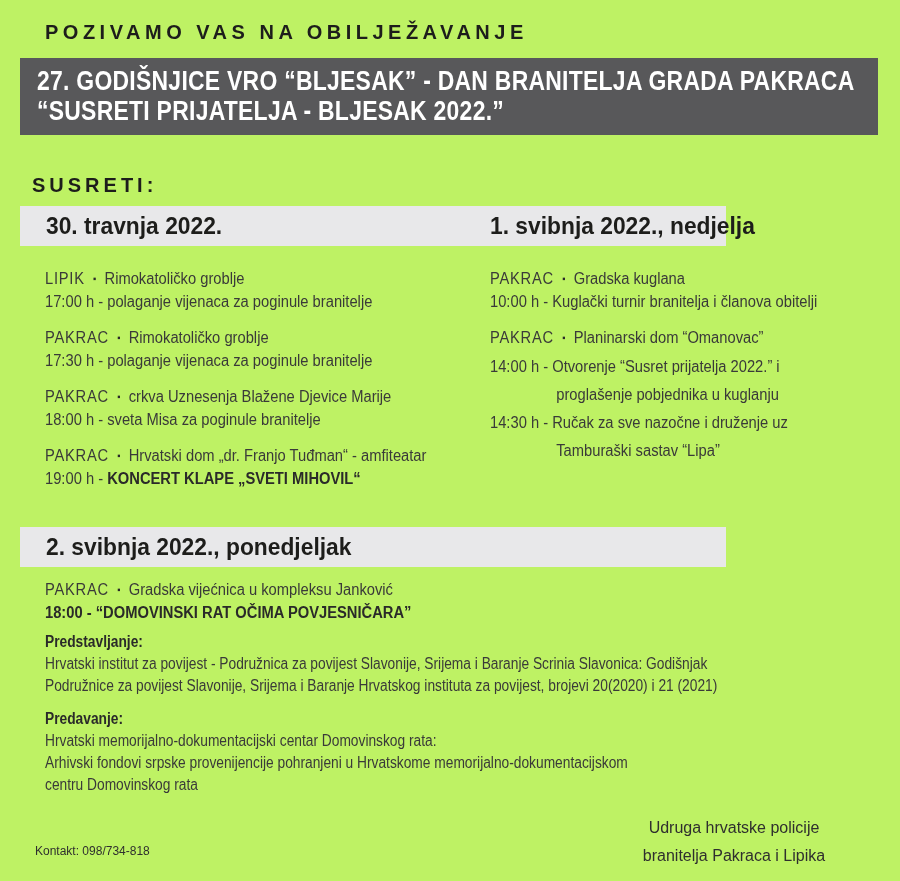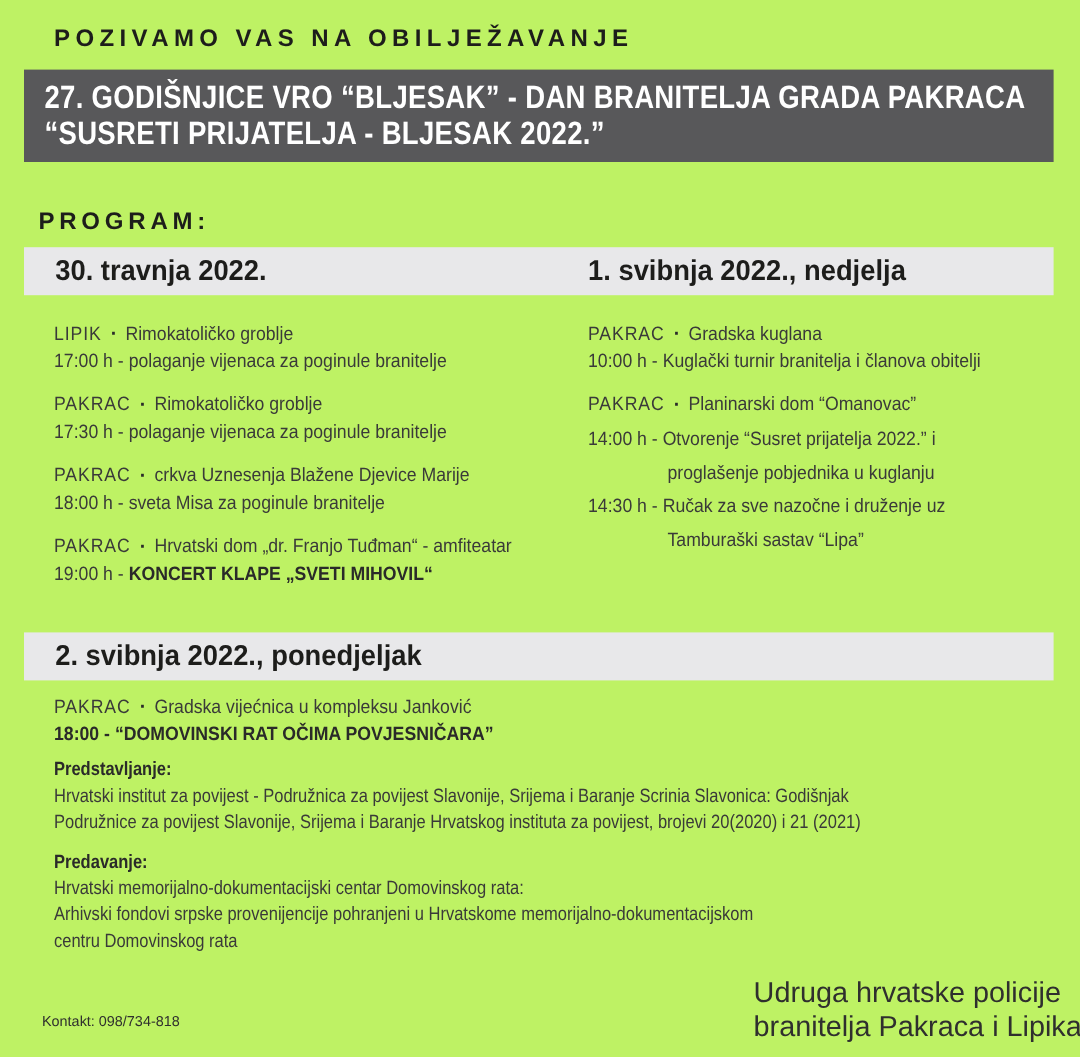--- a/index.html
+++ b/index.html
@@ -20,21 +20,21 @@
   .banner-inner{
     transform:scaleX(0.85);transform-origin:0 0;
     font-size:27px;font-weight:bold;line-height:30px;white-space:nowrap;letter-spacing:0.3px;
   }
   .program-heading{
     margin:38px 0 0 32px;font-size:20px;line-height:24px;font-weight:bold;
     letter-spacing:4px;color:#1d1d1b;white-space:nowrap;
   }
   
   .daybar{
-    position:relative;margin:9px 16px 0 20px;width:858px;height:40px;background:#E8E8EA;
+    position:relative;margin:9px 16px 0 20px;width:706px;height:40px;background:#E8E8EA;
   }
   .daybar-text{
     display:inline-block;font-size:24px;font-weight:bold;color:#1d1d1b;line-height:40px;
     white-space:nowrap;transform:scaleX(0.95);transform-origin:0 50%;
   }
   .daybar .left-slot{position:absolute;left:26px;top:0;}
   .daybar .right-slot{position:absolute;left:470px;top:0;}
   .daybar2{margin-top:24px;}
   
   .columns{display:flex;margin:21px 0 0 45px;}
@@ -57,37 +57,37 @@
   .sections{
     margin:7px 0 0 45px;transform:scaleX(0.86);transform-origin:0 0;
     font-size:16px;line-height:22px;
   }
   .section2{margin-top:11px;}
   .sec-label{font-weight:bold;color:#2a2a29;white-space:nowrap;}
   .sec-line{white-space:nowrap;}
   
   .footer-contact{position:absolute;left:35px;top:844px;font-size:12px;color:#2f2f2e;white-space:nowrap;}
   .footer-org{position:absolute;left:628px;top:814px;width:212px;text-align:center;
-    font-size:24px;line-height:28px;color:#2f2f2e;white-space:nowrap;}
+    font-size:16px;line-height:28px;color:#2f2f2e;white-space:nowrap;}
 </style>
 </head>
 <body>
 
 <div class="page">
 
   <div class="top-title">POZIVAMO VAS NA OBILJEŽAVANJE</div>
 
   <div class="banner">
     <div class="banner-inner">
       <div>27. GODIŠNJICE VRO “BLJESAK” - DAN BRANITELJA GRADA PAKRACA</div>
       <div>“SUSRETI PRIJATELJA - BLJESAK 2022.”</div>
     </div>
   </div>
 
-  <div class="program-heading">PROGRAM:</div>
+  <div class="program-heading">SUSRETI:</div>
 
   <div class="daybar">
     <span class="left-slot"><span class="daybar-text">30. travnja 2022.</span></span>
     <span class="right-slot"><span class="daybar-text">1. svibnja 2022., nedjelja</span></span>
   </div>
 
   <div class="columns">
 
     <div class="col col-left">
       <div class="event">

